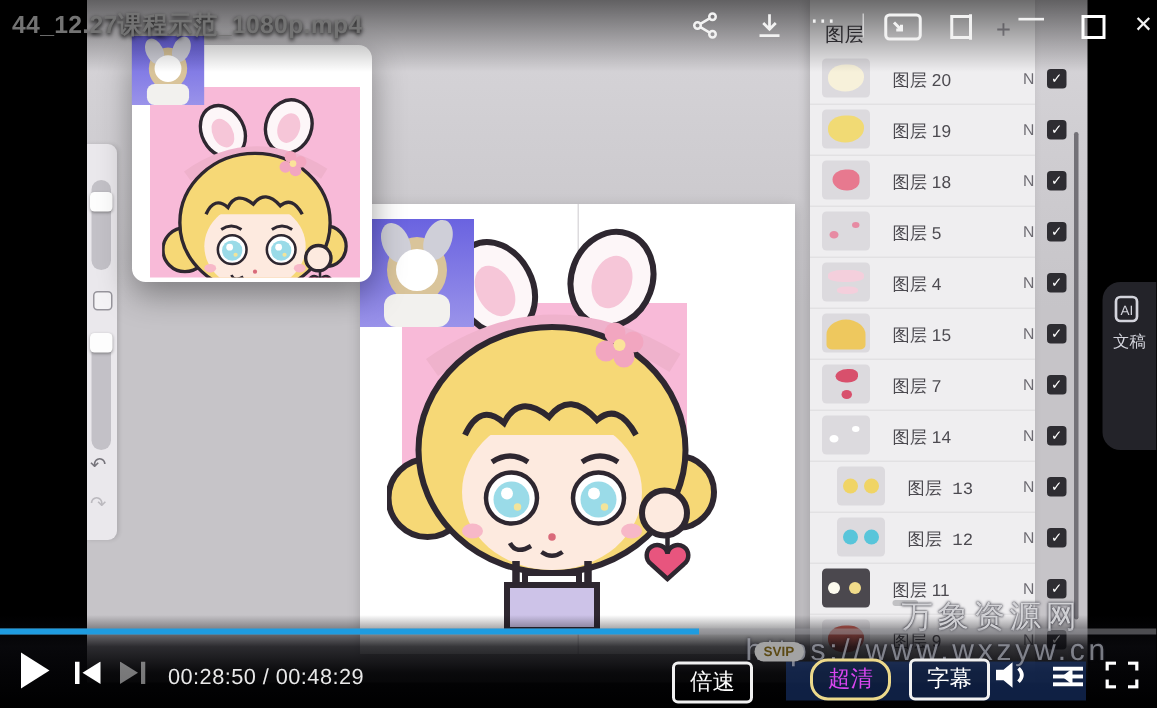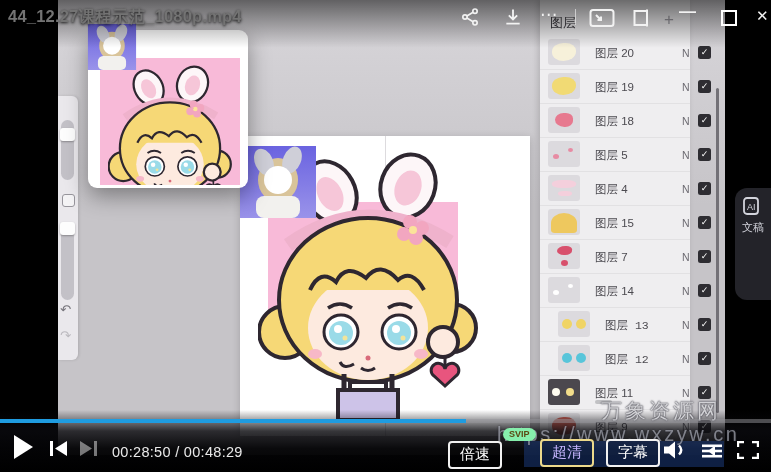--- a/index.html
+++ b/index.html
@@ -71,23 +71,23 @@
   
   #ptrack{left:0;top:419px;width:771px;height:3.5px;background:rgba(150,150,156,.5);z-index:7;}
   #pfill{left:0;top:0;height:100%;background:#1f9ce0;}
   #play{left:14px;top:435px;width:0;height:0;border-left:19px solid #fff;border-top:12px solid transparent;border-bottom:12px solid transparent;z-index:8;}
   #prev{left:50px;top:441px;z-index:8;}
   #next{left:78px;top:441px;z-index:8;opacity:.45;}
   #time{left:112px;top:444px;font-size:14.5px;color:#e9e9e9;z-index:8;letter-spacing:.3px;}
   .pillbtn{position:absolute;z-index:8;border:2px solid #f1f1f1;border-radius:4px;color:#fff;font-size:15px;
            padding:2px 10px 3px;background:rgba(0,0,0,.1);}
   #btn-speed{left:448px;top:441px;}
-  #btn-quality{left:540px;top:439px;border-color:#ecd98b;color:#c4b5fd;}
+  #btn-quality{left:540px;top:439px;border-color:#ecd98b;color:#d946ef;border-radius:12px;}
   #btn-sub{left:606px;top:439px;}
-  #svip{left:503px;top:428px;background:#86efac;border-radius:8px;color:#5c4a14;font-size:9px;font-weight:bold;
+  #svip{left:503px;top:428px;background:#a3a3a3;border-radius:8px;color:#5c4a14;font-size:9px;font-weight:bold;
         padding:1px 6px 2px;z-index:9;}
   #vol{left:662px;top:440px;z-index:8;}
   #mixer{left:700px;top:443px;z-index:8;}
   #fs{left:737px;top:441px;z-index:8;}
   
   #wm-site{left:601px;top:397px;font-size:21px;color:rgba(248,248,250,.8);z-index:6;letter-spacing:3px;
            text-shadow:0 0 2px rgba(40,40,50,.9),0 0 1px rgba(40,40,50,.9);}
   #wm-url{left:497px;top:423px;font-size:20px;color:rgba(205,210,220,.55);z-index:6;letter-spacing:2.5px;white-space:nowrap;
           text-shadow:0 0 2px rgba(30,30,40,.8);}
 </style>

